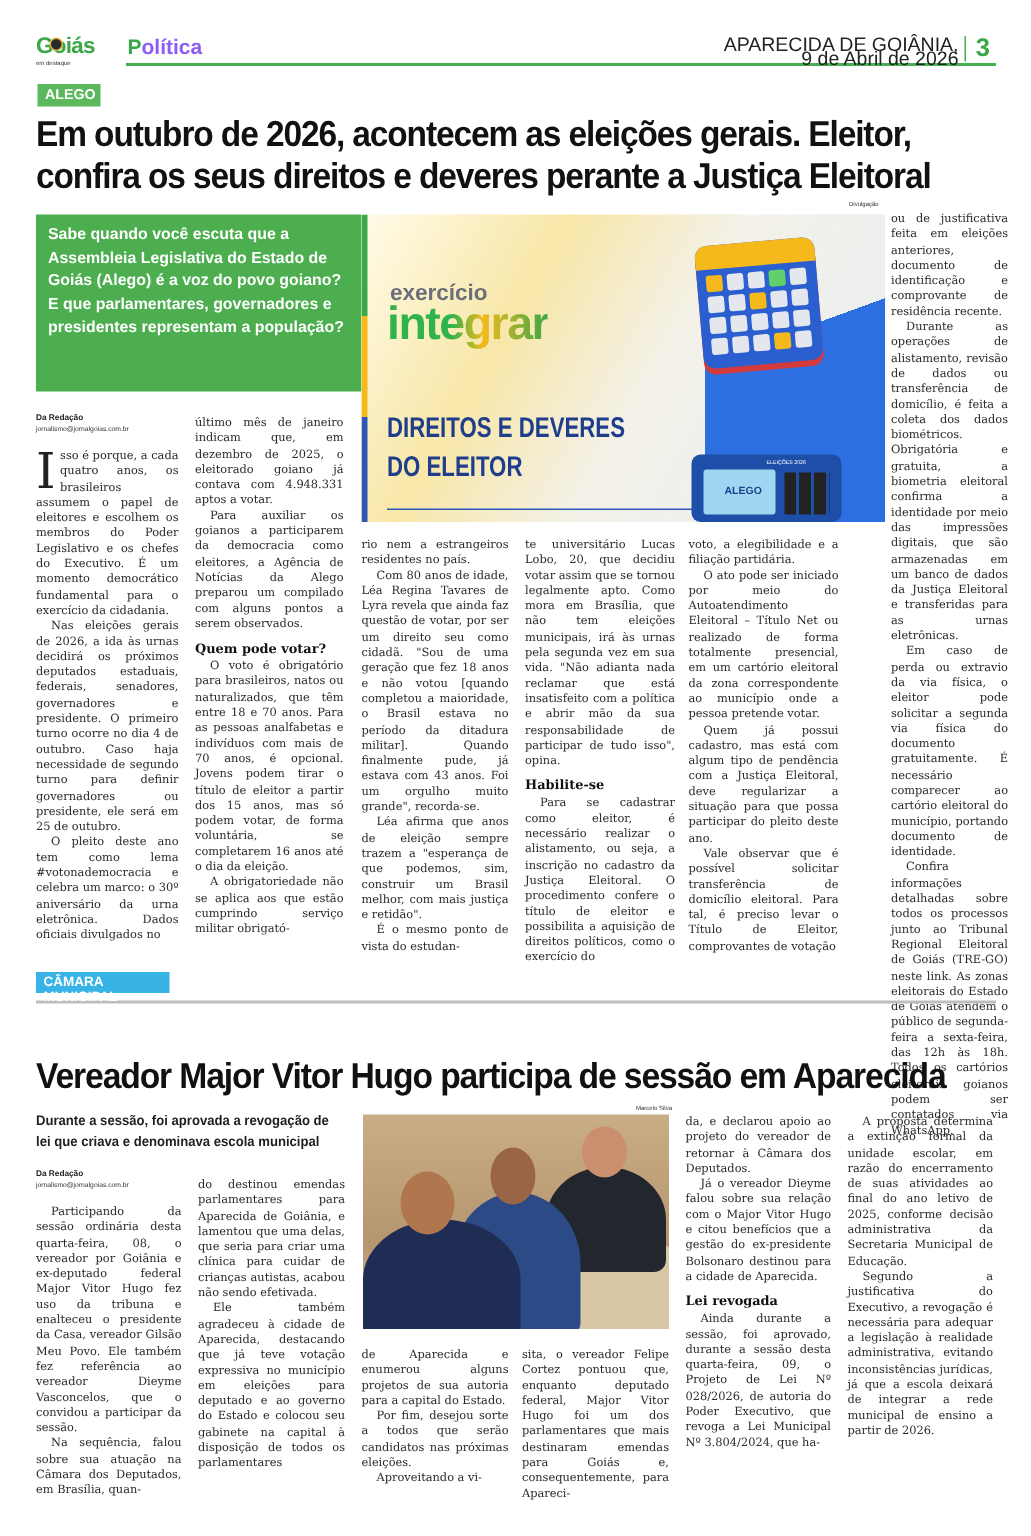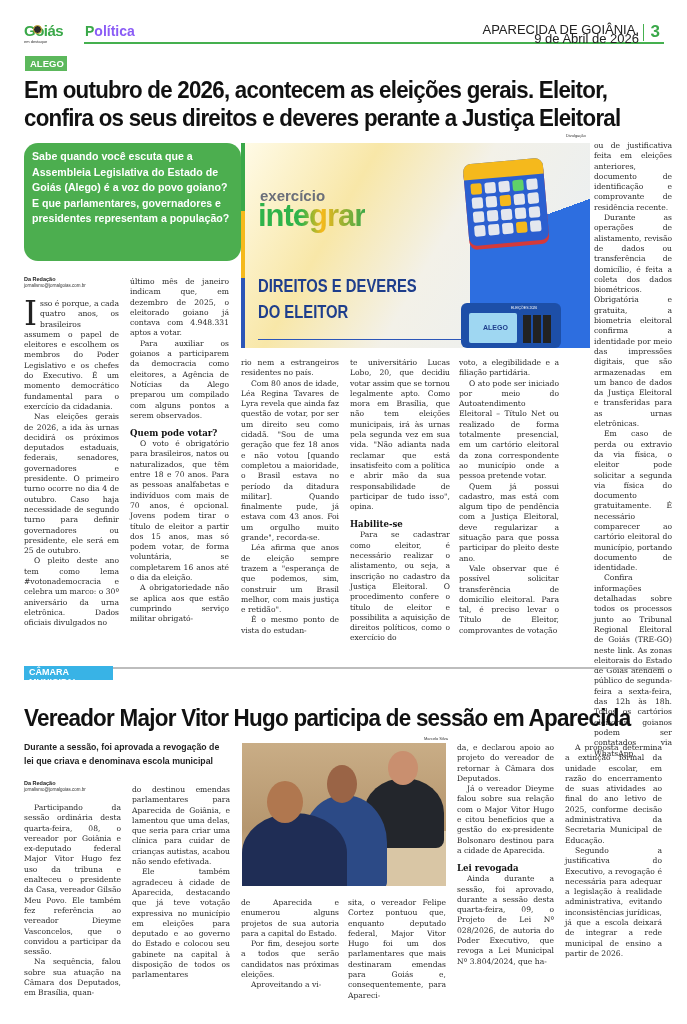--- a/index.html
+++ b/index.html
@@ -13,27 +13,27 @@
   .logo-emblem { position: absolute; left: 9px; top: 3px; width: 9px; height: 9px; border-radius: 50%; background: #2a2a2a; border: 1px solid #d6b43a; }
   .section-name { position: absolute; left: 61px; top: 1px; font-family: "Liberation Sans", sans-serif; font-weight: bold; font-size: 14px; color: #8b5cf6; }
   .section-name::first-letter { color: #3aa849; }
   .header-rule { position: absolute; left: 60px; right: 0; top: 20px; height: 2px; background: #45b04f; }
   .dateline { position: absolute; right: 25px; top: 3px; text-align: right; font-family: "Liberation Sans", sans-serif; font-size: 13px; line-height: 9px; color: #222; }
   .date-sep { position: absolute; right: 20px; top: 2px; width: 1px; height: 17px; background: #45b04f; }
   .page-num { position: absolute; right: 4px; top: 0px; font-family: "Liberation Sans", sans-serif; font-weight: bold; font-size: 17px; color: #3aa849; }
 
   .tag { position: absolute; font-family: "Liberation Sans", sans-serif; font-weight: bold; font-size: 9.5px; color: #fff; padding: 2px 5px; }
   .tag-alego { left: 25px; top: 56px; width: 42px; height: 15px; background: #5cb85c; }
-  .tag-camara { left: 24px; top: 666px; width: 89px; height: 14px; background: #38b3e6; font-size: 9px; padding-top: 1px; }
+  .tag-camara { left: 24px; top: 648px; width: 89px; height: 14px; background: #38b3e6; font-size: 9px; padding-top: 1px; }
 
   .headline { position: absolute; font-family: "Liberation Sans", sans-serif; font-weight: bold; color: #111; letter-spacing: -0.8px; }
   .h1 { left: 24px; top: 76px; width: 650px; font-size: 24px; line-height: 28px; transform: scaleX(0.93); transform-origin: left top; }
   .h2 { left: 24px; top: 704px; width: 660px; font-size: 24px; line-height: 28px; transform: scaleX(0.935); transform-origin: left top; }
 
-  .lead-box { position: absolute; left: 24px; top: 143px; width: 217px; height: 118px; background: #4cae4f; padding: 6px 8px; font-family: "Liberation Sans", sans-serif; font-weight: bold; font-size: 10.6px; line-height: 15.6px; color: #fff; border-radius: 14px; }
+  .lead-box { position: absolute; left: 24px; top: 143px; width: 217px; height: 118px; background: #4cae4f; padding: 6px 8px; font-family: "Liberation Sans", sans-serif; font-weight: bold; font-size: 10.6px; line-height: 15.6px; color: #fff; }
 
   .hero { position: absolute; left: 241px; top: 143px; width: 349px; height: 205px; overflow: hidden; background: linear-gradient(120deg, #fffbe8 0%, #f8e7a8 30%, #f3f1e8 55%, #e8eef4 100%); }
   .hero-credit { position: absolute; left: 566px; top: 133px; font-family: "Liberation Sans", sans-serif; font-size: 4px; color: #333; }
   .hero-stripe { position: absolute; left: 0; top: 0; width: 4px; height: 205px; background: linear-gradient(#3aa849 0 33%, #f5b91c 33% 66%, #2c56b8 66%); }
   .hero-cal-small { position: absolute; left: 19px; top: 44px; font-family: "Liberation Sans", sans-serif; font-weight: bold; font-size: 15px; color: #6b6f7a; }
   .hero-cal-big { position: absolute; left: 17px; top: 55px; font-family: "Liberation Sans", sans-serif; font-weight: 900; font-size: 31px; letter-spacing: -1px; background: linear-gradient(90deg, #2fb34a 0%, #2fb34a 40%, #f5b91c 60%, #3aa849 100%); -webkit-background-clip: text; background-clip: text; color: transparent; }
   .hero-title { position: absolute; left: 17px; top: 130px; font-family: "Liberation Sans", sans-serif; font-weight: bold; font-size: 19px; line-height: 26px; color: #1e3e8c; transform: scaleX(0.78); transform-origin: left top; width: 260px; }
   .hero-rule { position: absolute; left: 17px; top: 196px; width: 205px; height: 1px; background: #2c56b8; }
   .hero-blue { position: absolute; right: 0; top: 0; width: 120px; height: 205px; background: linear-gradient(160deg, transparent 40%, #2d6ee0 40%); }
   .calendar { position: absolute; left: 225px; top: 18px; width: 80px; height: 82px; background: #2b5fd0; border-radius: 8px; transform: rotate(-5deg); box-shadow: 0 4px 0 #d43a3a; }

